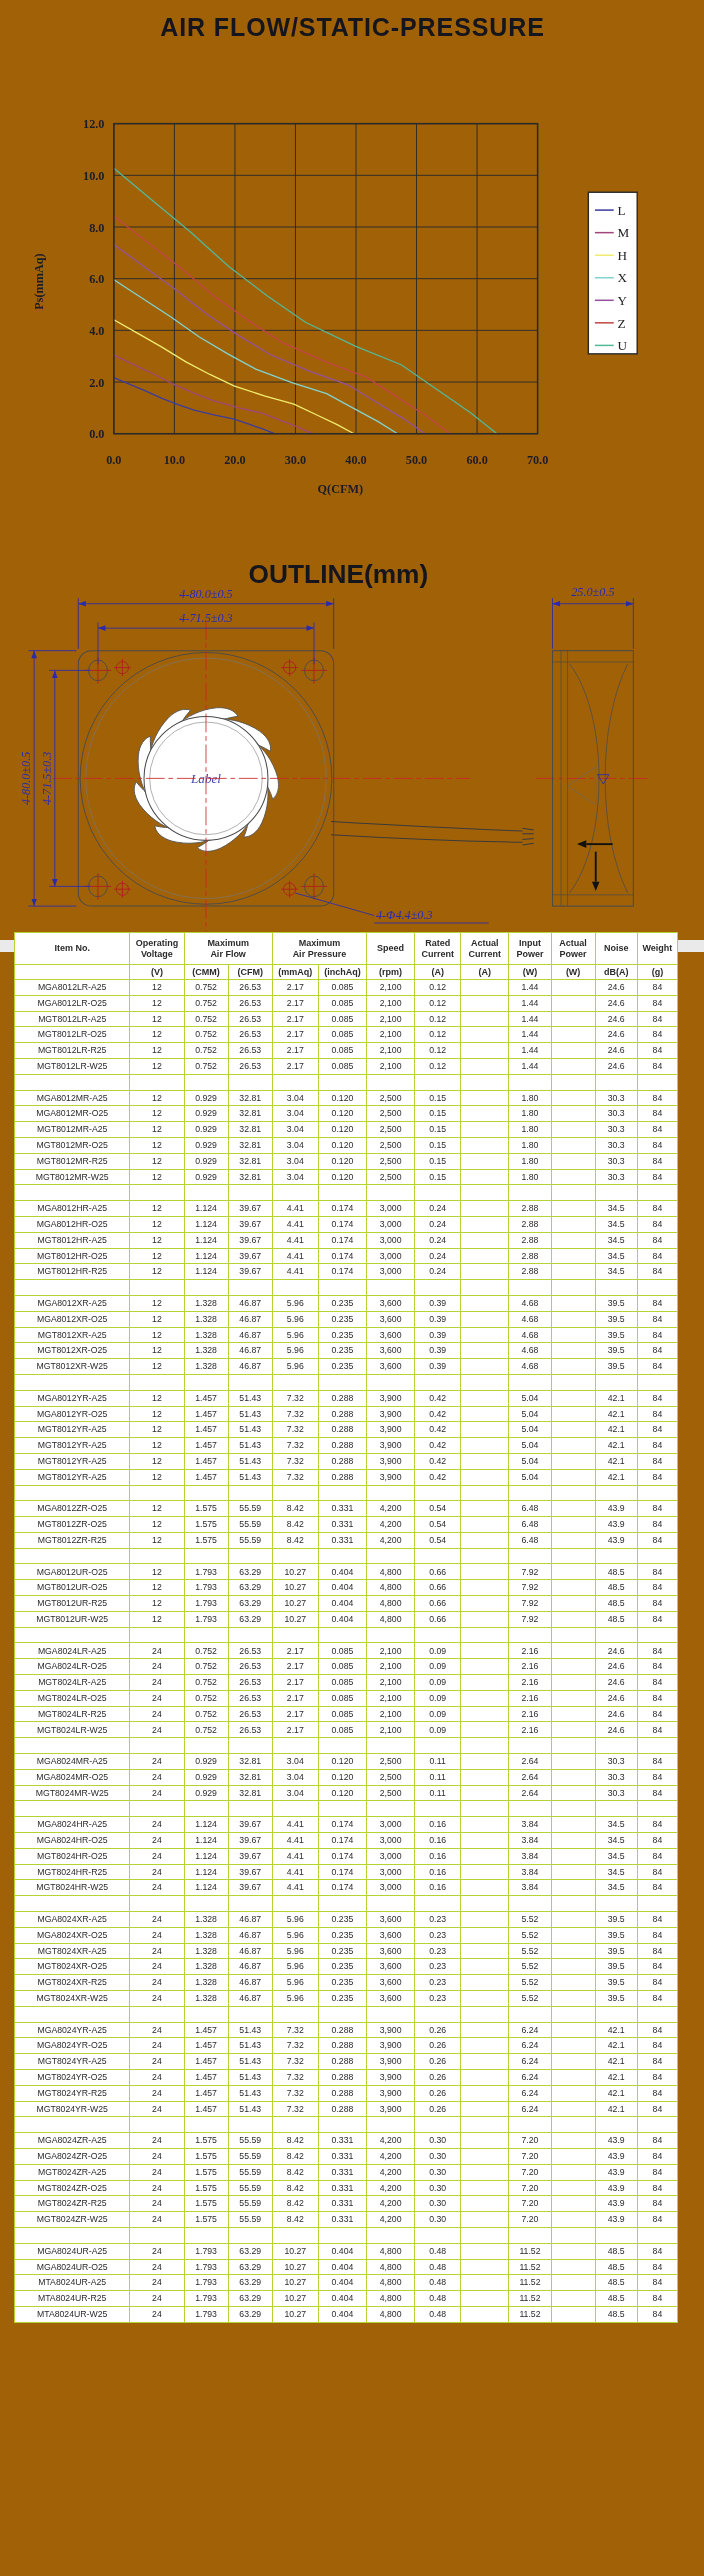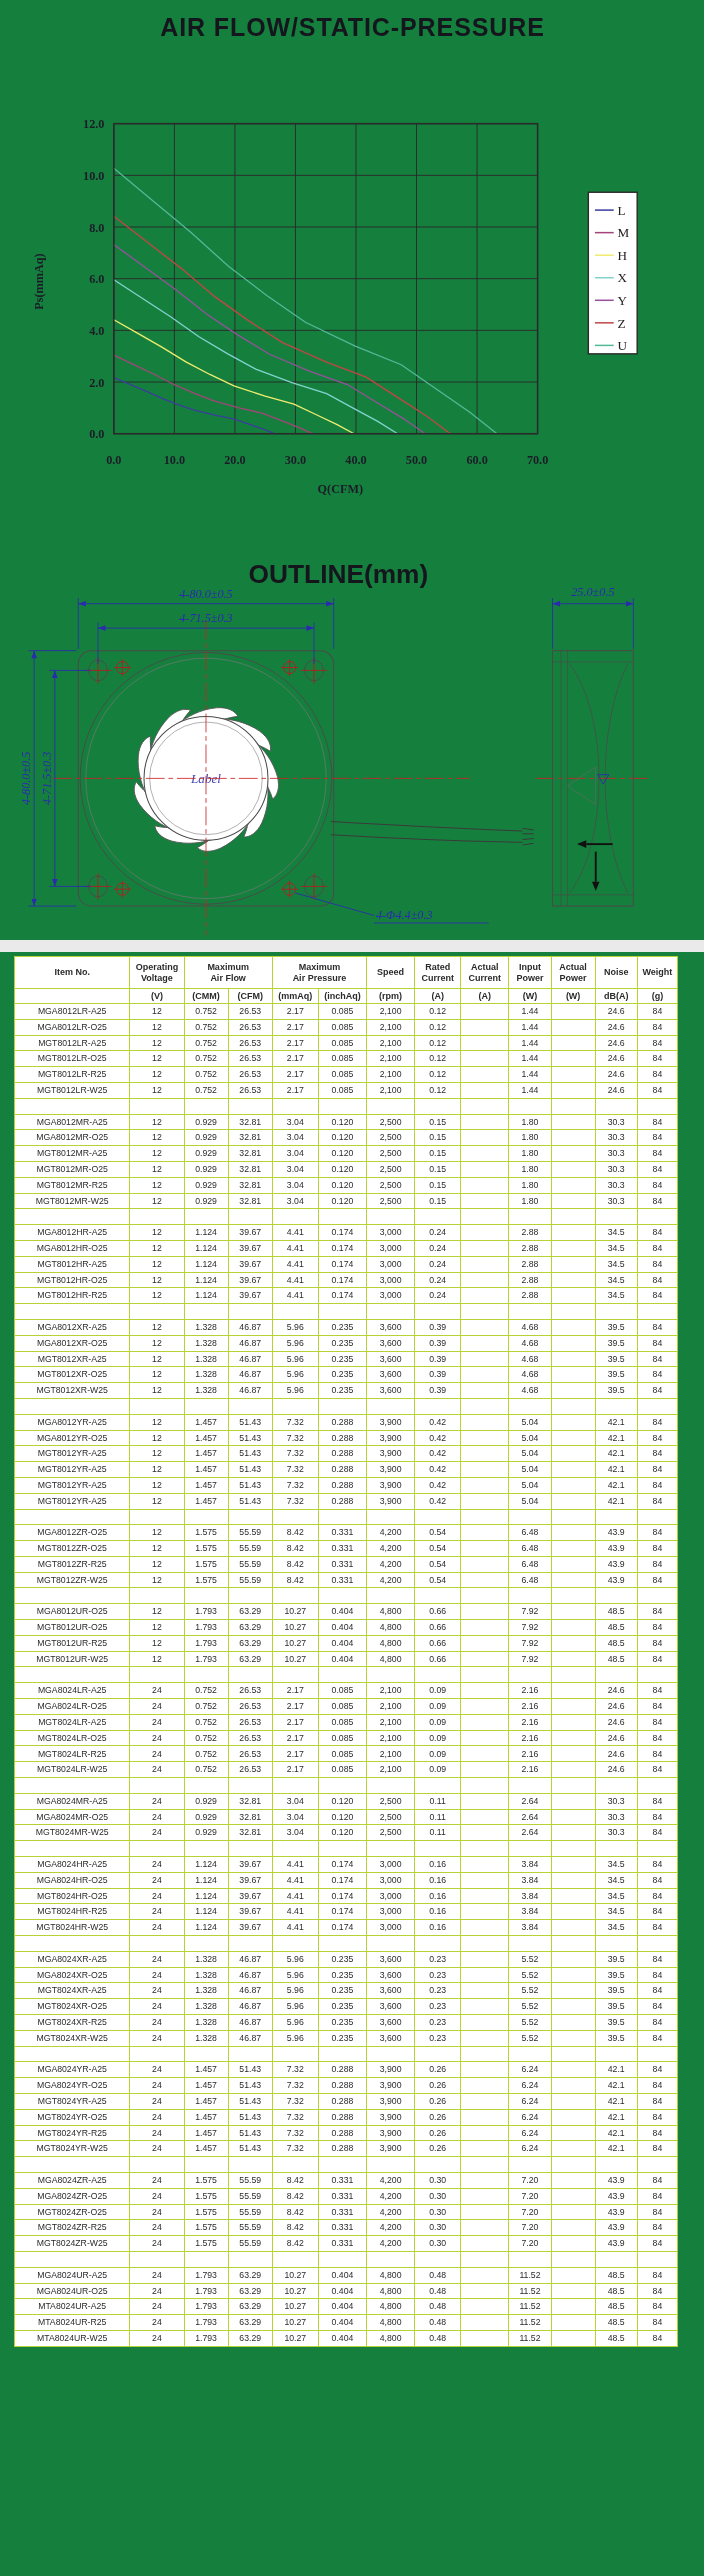--- a/index.html
+++ b/index.html
@@ -1,30 +1,30 @@
 <!DOCTYPE html>
 <html style="font-size:15px"><head>
 <meta charset="utf-8">
 <style>
   html,body{margin:0;padding:0;background:#ffffff;}
-  #page{position:relative;width:705px;height:2576px;background:#15803d;overflow:hidden;
+  #page{position:relative;width:705px;height:2576px;background:#a16207;overflow:hidden;
         font-family:"Liberation Sans",sans-serif;color:#222;}
   .doc-title{position:absolute;top:13px;left:0;width:705px;text-align:center;margin:0;
         font-family:"Liberation Sans",sans-serif;font-weight:700;font-size:25px;
         letter-spacing:0.9px;color:#15151d;}
   svg text{font-family:"Liberation Serif",serif;}
   .tick{font-size:13px;font-weight:700;fill:#1c1c28;}
   .axis-label{font-size:13px;font-weight:700;fill:#1c1c28;}
   .legend-letter{font-size:14px;fill:#222;}
   .outline-title{font-family:"Liberation Sans",sans-serif;font-weight:700;font-size:28px;fill:#15151d;}
   .dim-text{font-style:italic;font-size:13px;fill:#2a2ab0;}
   .hub-label{font-style:italic;font-size:14px;fill:#4646b4;}
   .gray-band{position:absolute;left:0;top:940px;width:705px;height:12.2px;background:#eaeaea;}
   
-  #spec-table{position:absolute;left:14px;top:956px;width:664px;border-collapse:collapse;
+  #spec-table{position:absolute;left:14px;top:932px;width:664px;border-collapse:collapse;
         table-layout:fixed;font-size:8.7px;color:#2b2b2b;background:#fff;}
   #spec-table th,#spec-table td{border:1.7px solid #b5d333;padding:0;text-align:center;
         overflow:hidden;white-space:nowrap;}
   #spec-table th{font-weight:700;font-size:9px;white-space:pre-line;line-height:1.15;height:31px;}
   #spec-table tr.units th{height:14px;line-height:1;}
   #spec-table td{height:14.8px;line-height:1;}
   #spec-table tr.sep td{height:14.8px;}
 </style>
 </head>
 <body>
@@ -811,35 +811,20 @@
           <td>8.42</td>
           <td>0.331</td>
           <td>4,200</td>
           <td>0.54</td>
           <td></td>
           <td>6.48</td>
           <td></td>
           <td>43.9</td>
           <td>84</td>
         </tr>
-        <tr>
-          <td>MGT8012ZR-W25</td>
-          <td>12</td>
-          <td>1.575</td>
-          <td>55.59</td>
-          <td>8.42</td>
-          <td>0.331</td>
-          <td>4,200</td>
-          <td>0.54</td>
-          <td></td>
-          <td>6.48</td>
-          <td></td>
-          <td>43.9</td>
-          <td>84</td>
-        </tr>
         <tr class="sep">
           <td></td>
           <td></td>
           <td></td>
           <td></td>
           <td></td>
           <td></td>
           <td></td>
           <td></td>
           <td></td>
@@ -1398,20 +1383,35 @@
           <td>4,200</td>
           <td>0.30</td>
           <td></td>
           <td>7.20</td>
           <td></td>
           <td>43.9</td>
           <td>84</td>
         </tr>
         <tr>
           <td>MGA8024ZR-O25</td>
+          <td>24</td>
+          <td>1.575</td>
+          <td>55.59</td>
+          <td>8.42</td>
+          <td>0.331</td>
+          <td>4,200</td>
+          <td>0.30</td>
+          <td></td>
+          <td>7.20</td>
+          <td></td>
+          <td>43.9</td>
+          <td>84</td>
+        </tr>
+        <tr>
+          <td>MGT8024ZR-A25</td>
           <td>24</td>
           <td>1.575</td>
           <td>55.59</td>
           <td>8.42</td>
           <td>0.331</td>
           <td>4,200</td>
           <td>0.30</td>
           <td></td>
           <td>7.20</td>
           <td></td>

